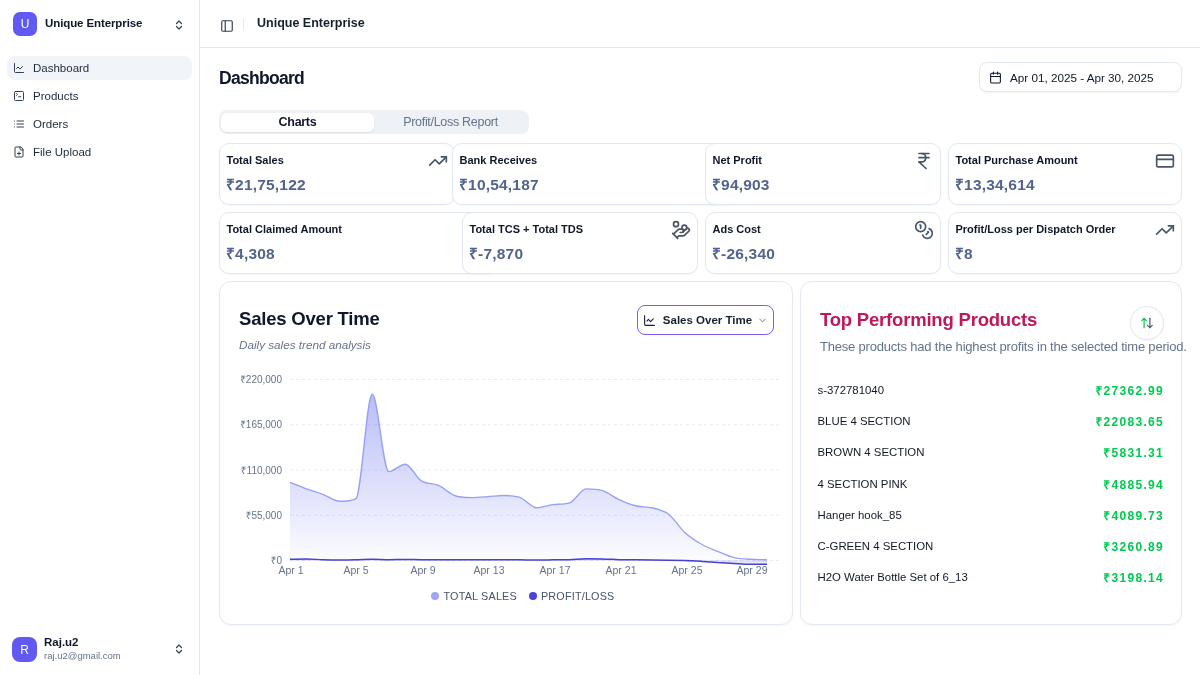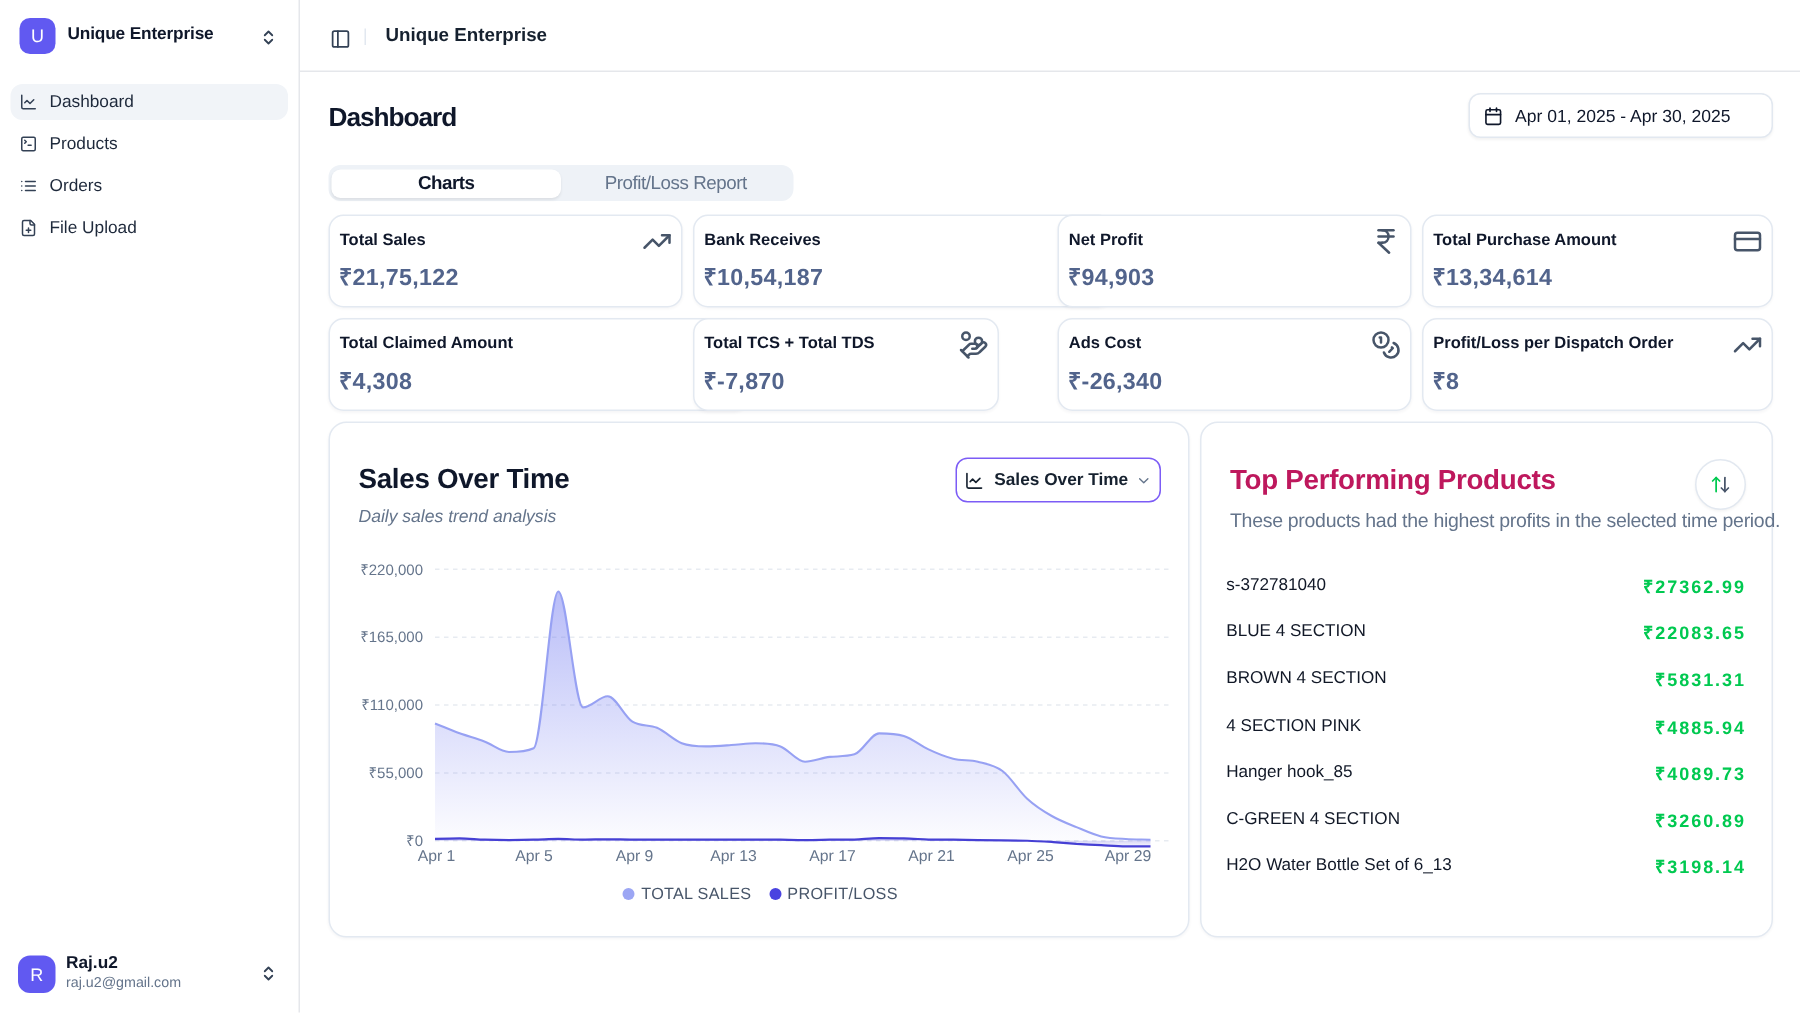--- a/index.html
+++ b/index.html
@@ -38,21 +38,21 @@
 #lp-btn{position:absolute;left:417px;top:23px;width:137px;height:30px;border:1.5px solid #7c5cf6;border-radius:8px;background:#fff;display:flex;align-items:center;justify-content:center;font-size:11.5px;font-weight:600;color:#16212f;white-space:nowrap;}
 #lp-btn .ci{width:13px;height:13px;margin-right:7px;}
 #lp-btn .cd{width:11px;height:11px;margin-left:5px;}
 #rp-title{position:absolute;left:19px;top:27px;font-size:18.5px;font-weight:700;color:#be185d;letter-spacing:-0.2px;}
 #rp-sort{position:absolute;left:329px;top:24px;width:34px;height:34px;border:1px solid #e2e8f0;border-radius:50%;background:#fff;display:flex;align-items:center;justify-content:center;box-shadow:0 1px 2px rgba(0,0,0,.05);}
 #rp-sort svg{width:14px;height:14px;}
 #rp-sub{position:absolute;left:19px;top:57px;font-size:13px;color:#64748b;white-space:nowrap;letter-spacing:-0.2px;}
 .prow{position:absolute;left:16.5px;width:346.5px;height:16px;display:flex;justify-content:space-between;align-items:center;}
 .prow .n{font-size:11.4px;color:#111827;}
 .prow .p{font-size:12px;font-weight:700;color:#00c950;letter-spacing:1.3px;}
-#legend{position:absolute;left:0px;top:308px;width:574px;display:flex;justify-content:center;align-items:center;font-size:10.8px;color:#475569;letter-spacing:0.2px;}
+#legend{position:absolute;left:16px;top:308px;width:574px;display:flex;justify-content:center;align-items:center;font-size:10.8px;color:#475569;letter-spacing:0.2px;}
 .ldot{width:8px;height:8px;border-radius:50%;margin-right:4px;}
 </style>
 </head>
 <body>
 <div id="sidebar">
   <div id="logo">U</div>
     <div id="brand">Unique Enterprise</div>
   <svg class="chud" style="top:19px" viewBox="0 0 24 24">
       <g class="ic" style="stroke-width:2.4">
         <path d="m7 15 5 5 5-5"></path>
@@ -126,21 +126,21 @@
 <div class="card" style="left:219px;top:143px;width:236px">
     <span class="t">Total Sales</span>
     <svg class="i" viewBox="0 0 24 24">
       <g class="ic">
         <polyline points="22 7 13.5 15.5 8.5 10.5 2 17"></polyline>
         <polyline points="16 7 22 7 22 13"></polyline>
       </g>
     </svg>
     <span class="v">₹21,75,122</span>
   </div>
-<div class="card" style="left:462px;top:143px;width:280px">
+<div class="card" style="left:452px;top:143px;width:280px">
     <span class="t">Bank Receives</span>
     <svg class="i" viewBox="0 0 24 24">
       <g class="ic">
         <path d="M6 3h12"></path>
         <path d="M6 8h12"></path>
         <path d="m6 13 8.5 8"></path>
         <path d="M6 13h3"></path>
         <path d="M9 13c6.667 0 6.667-10 0-10"></path>
       </g>
     </svg>
@@ -175,21 +175,21 @@
       <g class="ic">
         <path d="M6 3h12"></path>
         <path d="M6 8h12"></path>
         <path d="m6 13 8.5 8"></path>
         <path d="M6 13h3"></path>
         <path d="M9 13c6.667 0 6.667-10 0-10"></path>
       </g>
     </svg>
     <span class="v">₹4,308</span>
   </div>
-<div class="card" style="left:462px;top:212px;width:204px">
+<div class="card" style="left:462px;top:212px;width:236px">
     <span class="t">Total TCS + Total TDS</span>
     <svg class="i" viewBox="0 0 24 24">
       <g class="ic">
         <path d="M11 15h2a2 2 0 1 0 0-4h-3c-.6 0-1.1.2-1.4.6L3 17"></path>
         <path d="m7 21 1.6-1.4c.3-.4.8-.6 1.4-.6h4c1.1 0 2.1-.4 2.8-1.2l4.6-4.4a2 2 0 0 0-2.75-2.91l-4.2 3.9"></path>
         <path d="m2 16 6 6"></path>
         <circle cx="16" cy="9" r="2.9"></circle>
         <circle cx="6" cy="5" r="3"></circle>
       </g>
     </svg>

